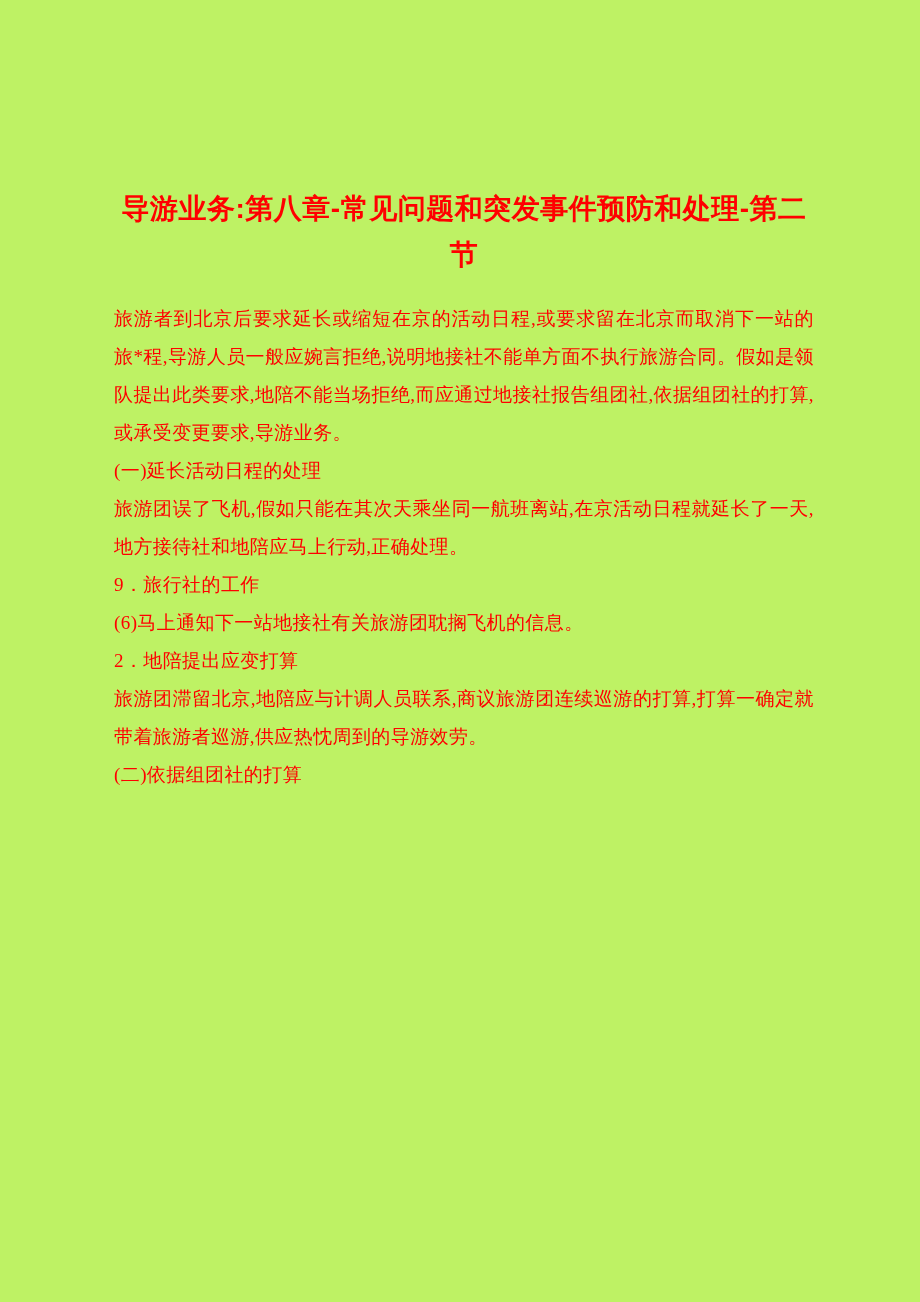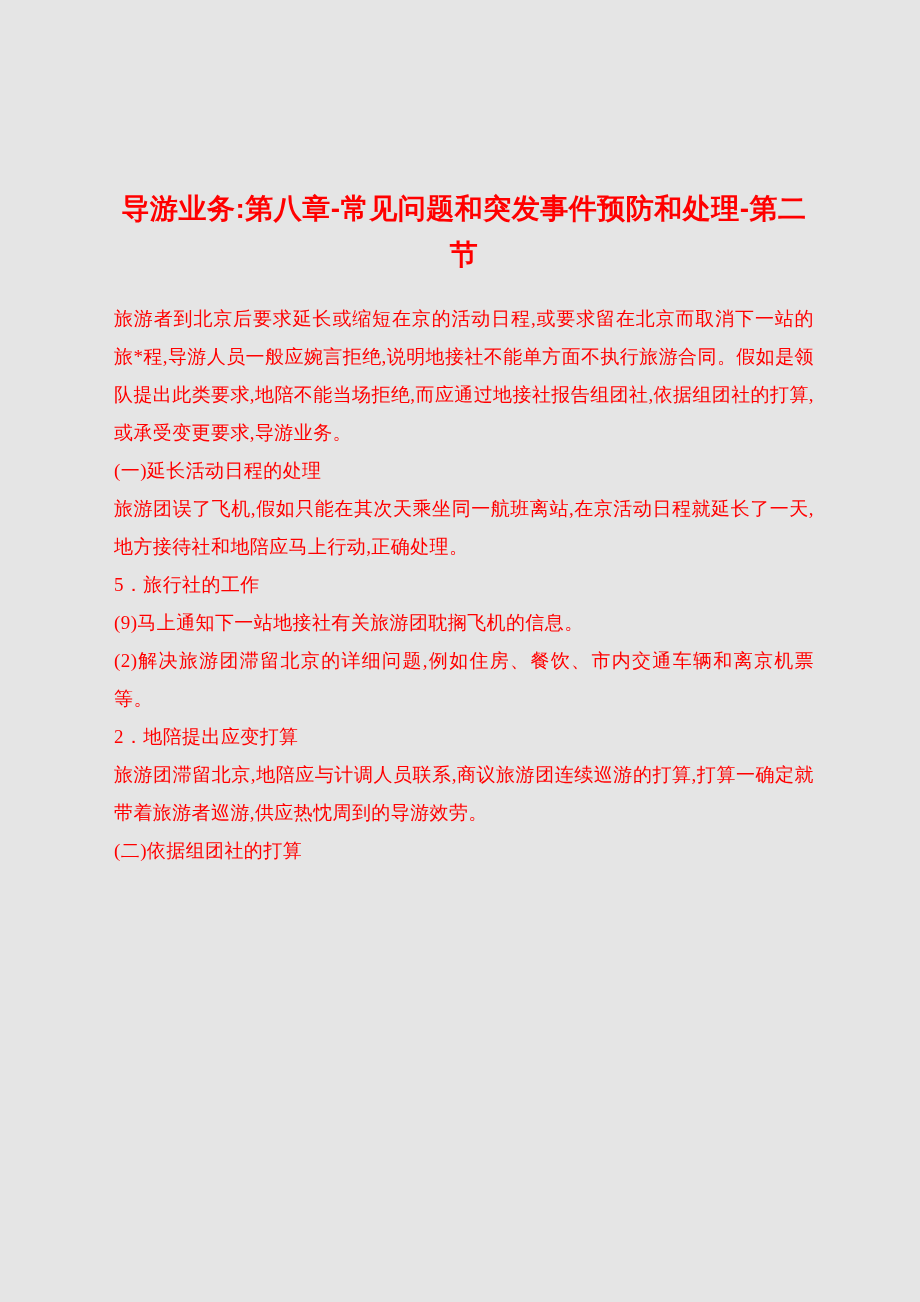--- a/index.html
+++ b/index.html
@@ -4,21 +4,21 @@
 <style>
   html, body {
     margin: 0;
     padding: 0;
     background: #ffffff;
   }
   .page {
     position: relative;
     width: 920px;
     height: 1302px;
-    background: #e5e5e5;
+    background: #bef264;
     margin: 0 auto;
     overflow: hidden;
     font-family: "Liberation Serif", "DejaVu Serif", serif;
     color: #ff0000;
   }
   .content {
     position: absolute;
     left: 114px;
     top: 186px;
     width: 700px;
@@ -46,20 +46,19 @@
 </head>
 <body>
 
 <div class="page">
   <div class="content">
     <h1 class="doc-title">导游业务:第八章-常见问题和突发事件预防和处理-第二节</h1>
 
     <p class="para">旅游者到北京后要求延长或缩短在京的活动日程,或要求留在北京而取消下一站的旅*程,导游人员一般应婉言拒绝,说明地接社不能单方面不执行旅游合同。假如是领队提出此类要求,地陪不能当场拒绝,而应通过地接社报告组团社,依据组团社的打算,或承受变更要求,导游业务。</p>
     <p class="para">(一)延长活动日程的处理</p>
     <p class="para">旅游团误了飞机,假如只能在其次天乘坐同一航班离站,在京活动日程就延长了一天,地方接待社和地陪应马上行动,正确处理。</p>
-    <p class="para">5．旅行社的工作</p>
-    <p class="para">(9)马上通知下一站地接社有关旅游团耽搁飞机的信息。</p>
-    <p class="para">(2)解决旅游团滞留北京的详细问题,例如住房、餐饮、市内交通车辆和离京机票等。</p>
+    <p class="para">9．旅行社的工作</p>
+    <p class="para">(6)马上通知下一站地接社有关旅游团耽搁飞机的信息。</p>
     <p class="para">2．地陪提出应变打算</p>
     <p class="para">旅游团滞留北京,地陪应与计调人员联系,商议旅游团连续巡游的打算,打算一确定就带着旅游者巡游,供应热忱周到的导游效劳。</p>
     <p class="para">(二)依据组团社的打算</p>
   </div>
 </div>
 
 </body></html>

